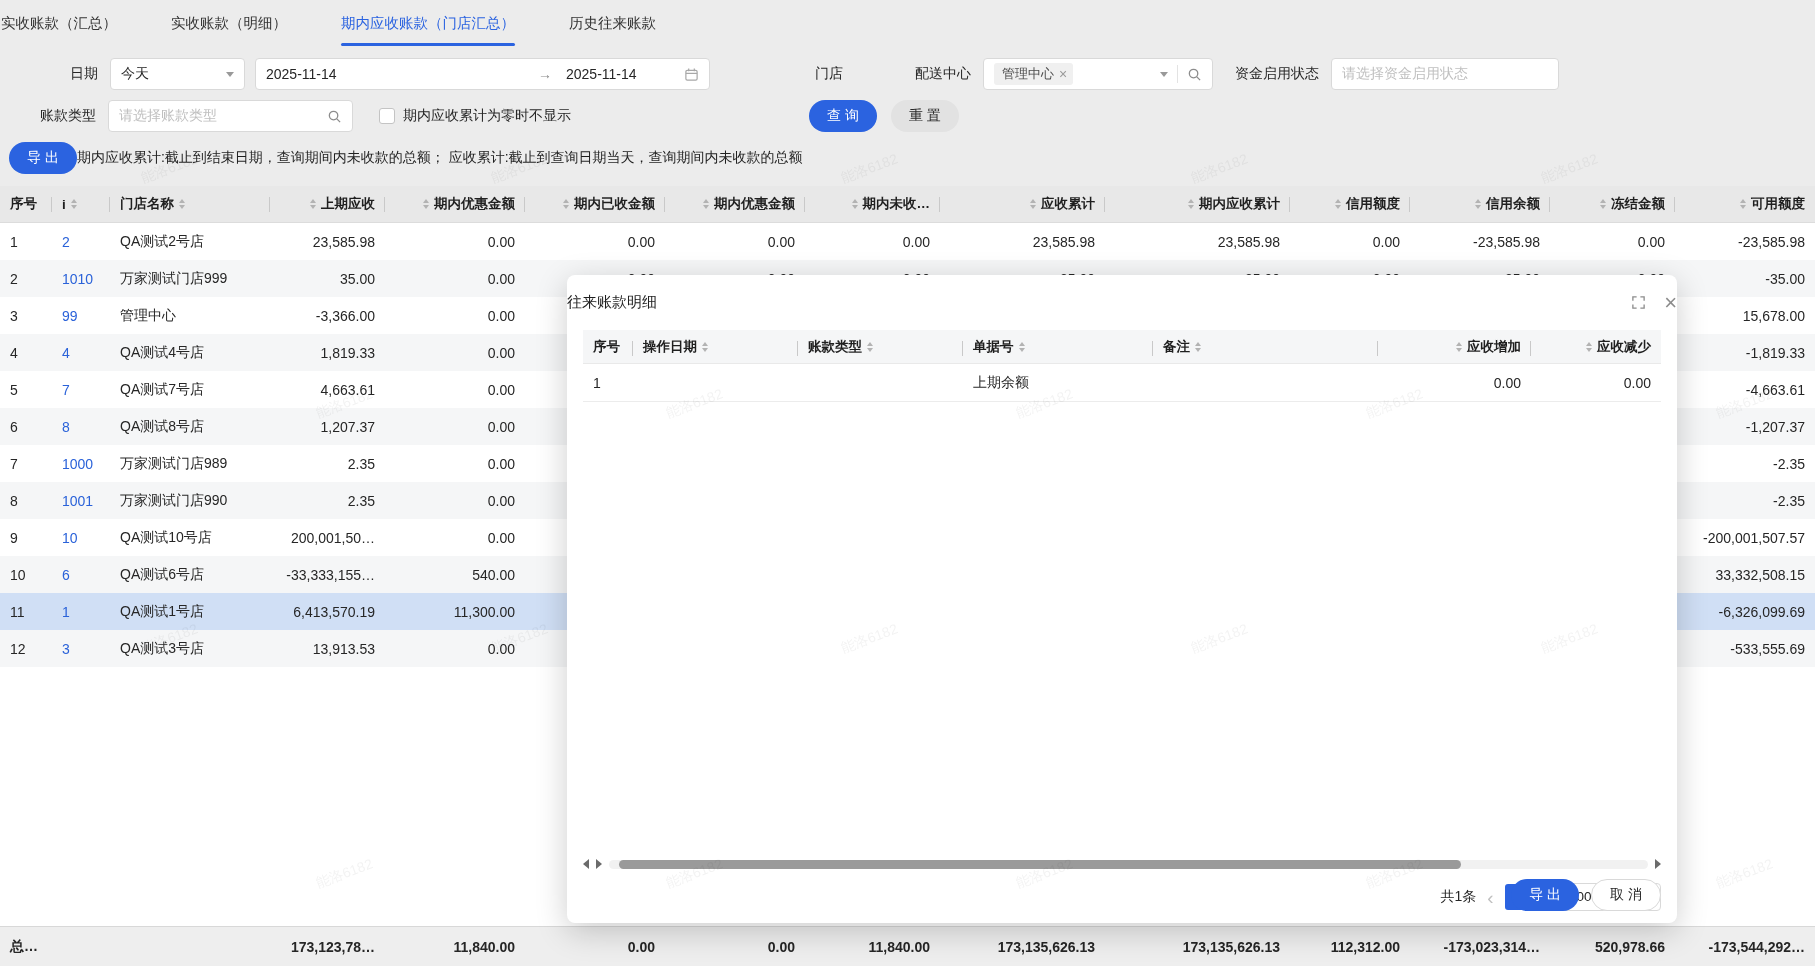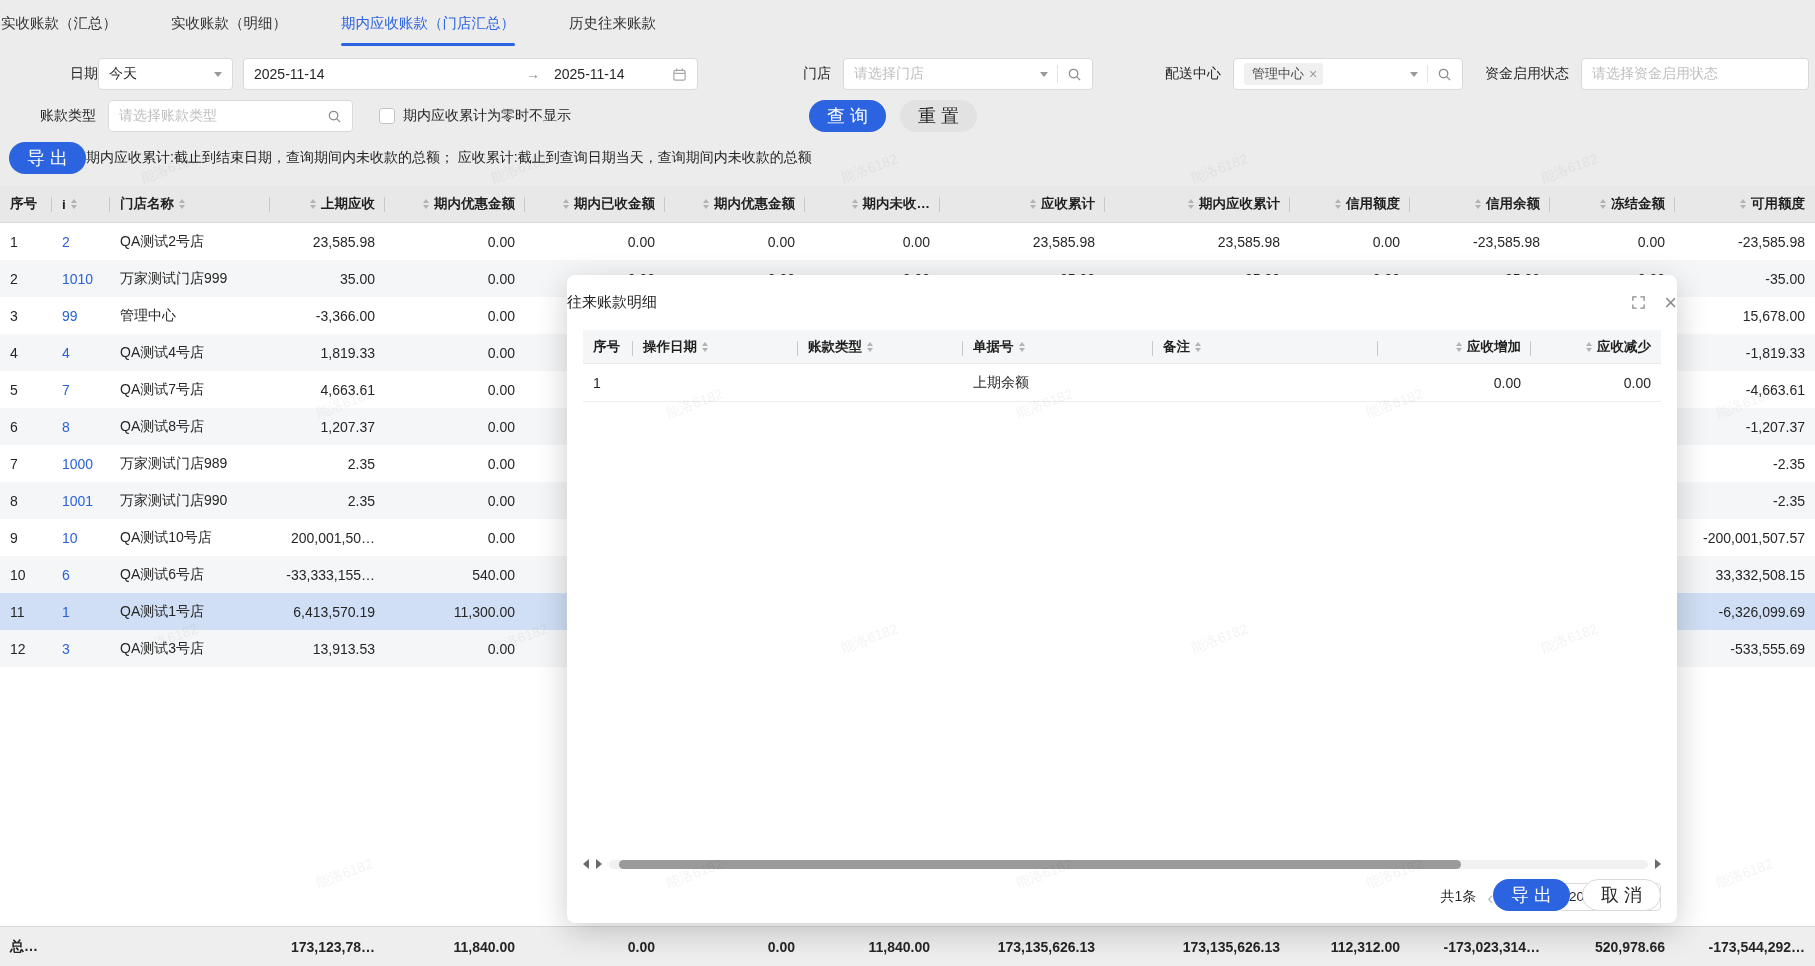--- a/index.html
+++ b/index.html
@@ -22,40 +22,40 @@
   .filters{flex:none;padding-top:12px;}
   .frow{height:32px;display:flex;align-items:center;}
   .frow + .frow{margin-top:10px;}
   .lbl{color:#262626;white-space:nowrap;}
   .lbl-date{margin-left:70px;}
   .lbl-store{margin-left:105px;}
   .lbl-dc{margin-left:72px;}
   .lbl-fund{margin-left:22px;text-align:center;}
   .lbl-type{margin-left:40px;}
   .ctl{background:#fff;border:1px solid #d9d9d9;border-radius:4px;height:32px;display:flex;align-items:center;padding:0 10px;white-space:nowrap;}
-  .sel-preset{width:135px;margin-left:0;justify-content:space-between;}
+  .sel-preset{width:135px;margin-left:12px;justify-content:space-between;}
   .daterange{width:455px;margin-left:10px;}
   .dr-start{flex:0 0 272px;}
   .dr-end{margin-left:14px;}
   .d-arrow{color:#8c8c8c;}
   .icon-cal{margin-left:auto;flex:none;}
   .combo-store{width:250px;margin-left:12px;}
   .combo-dc{width:230px;margin-left:12px;}
   .input-fund{width:228px;margin-left:12px;}
   .input-type{width:245px;margin-left:12px;}
   .ph{color:#bfbfbf;flex:1;overflow:hidden;text-overflow:ellipsis;}
   .val{color:#262626;}
   .chev{width:0;height:0;border-left:4.5px solid transparent;border-right:4.5px solid transparent;border-top:5.5px solid #999;margin-left:8px;flex:none;}
   .vdiv{width:1px;height:18px;background:#e3e3e3;margin:0 9px;flex:none;}
   .tag{background:#f0f0f0;border-radius:3px;height:22px;display:inline-flex;align-items:center;gap:5px;padding:0 6px 0 8px;font-size:13px;color:#4d4d4d;}
   .tag ~ .chev{margin-left:auto;}
   .tag-x{color:#9a9a9a;font-size:14px;cursor:pointer;line-height:1;}
   .checkbox{width:16px;height:16px;border:1px solid #c4c4c4;border-radius:3px;background:#fff;margin-left:26px;flex:none;cursor:pointer;}
   .cb-label{margin-left:8px;color:#262626;}
-  .btn{height:32px;display:inline-flex;align-items:center;justify-content:center;border-radius:16px;padding:0 18px;font-size:18px;cursor:pointer;white-space:nowrap;}
+  .btn{height:32px;display:inline-flex;align-items:center;justify-content:center;border-radius:16px;padding:0 18px;font-size:14px;cursor:pointer;white-space:nowrap;}
   .btn-primary{background:var(--accent);color:#fff;}
   .btn-gray{background:#e2e2e2;color:#262626;}
   .btn-outline{background:#fff;color:#262626;border:1px solid #d9d9d9;}
   .btn-query{margin-left:238px;}
   .btn-reset{margin-left:14px;}
 
   
   .export-row{height:32px;display:flex;align-items:center;margin:10px 0 12px 9px;flex:none;}
   .hint{margin-left:0;color:#1f1f1f;}
 
@@ -138,29 +138,20 @@
         <span class="d-arrow">→</span>
         <span class="val dr-end">2025-11-14</span>
         <svg class="icon-cal" viewBox="0 0 16 16" width="15" height="15">
             <rect x="2" y="3.5" width="12" height="10.5" rx="1.5" fill="none" stroke="#a8a8a8" stroke-width="1.3"></rect>
             <line x1="5" y1="1.5" x2="5" y2="4.5" stroke="#a8a8a8" stroke-width="1.3"></line>
             <line x1="11" y1="1.5" x2="11" y2="4.5" stroke="#a8a8a8" stroke-width="1.3"></line>
             <line x1="2" y1="6.8" x2="14" y2="6.8" stroke="#a8a8a8" stroke-width="1.3"></line>
           </svg>
       </div>
       <span class="lbl lbl-store">门店</span>
-      <div class="ctl combo-store">
-        <span class="ph">请选择门店</span>
-        <span class="chev"></span>
-        <span class="vdiv"></span>
-        <svg viewBox="0 0 16 16" width="15" height="15">
-            <circle cx="7" cy="7" r="4.5" fill="none" stroke="#8c8c8c" stroke-width="1.4"></circle>
-            <line x1="10.5" y1="10.5" x2="14" y2="14" stroke="#8c8c8c" stroke-width="1.4"></line>
-          </svg>
-      </div>
       <span class="lbl lbl-dc">配送中心</span>
       <div class="ctl combo-dc">
         <span class="tag">
           <span>管理中心</span>
           <span class="tag-x">×</span>
         </span>
         <span class="chev"></span>
         <span class="vdiv"></span>
         <svg viewBox="0 0 16 16" width="15" height="15">
             <circle cx="7" cy="7" r="4.5" fill="none" stroke="#8c8c8c" stroke-width="1.4"></circle>

